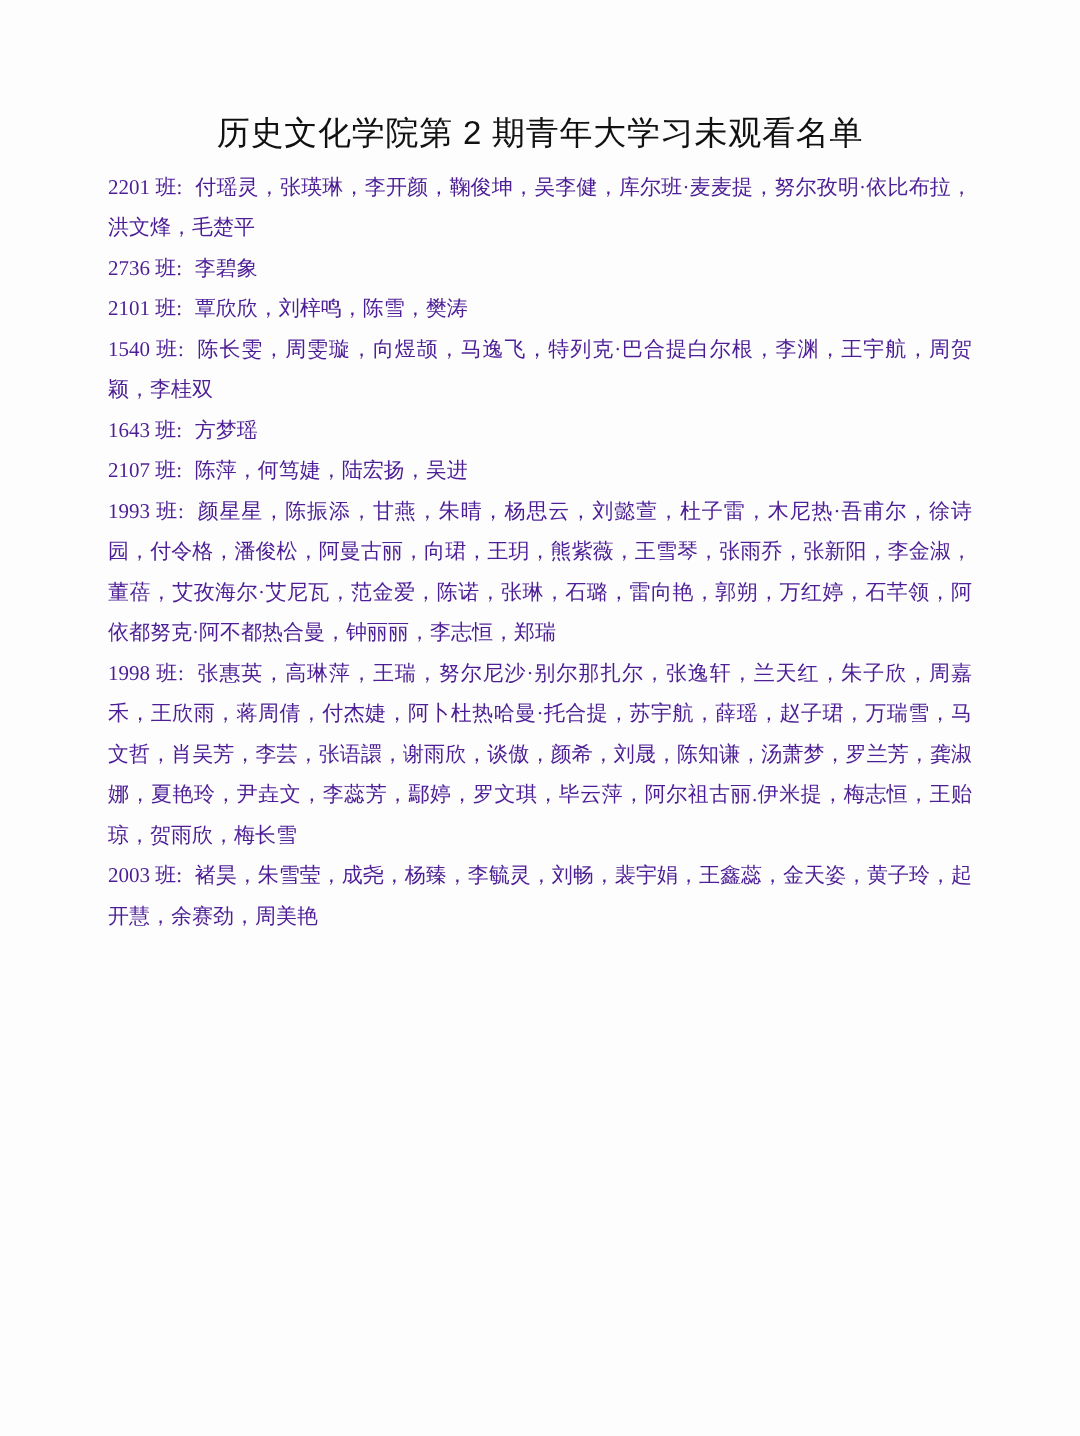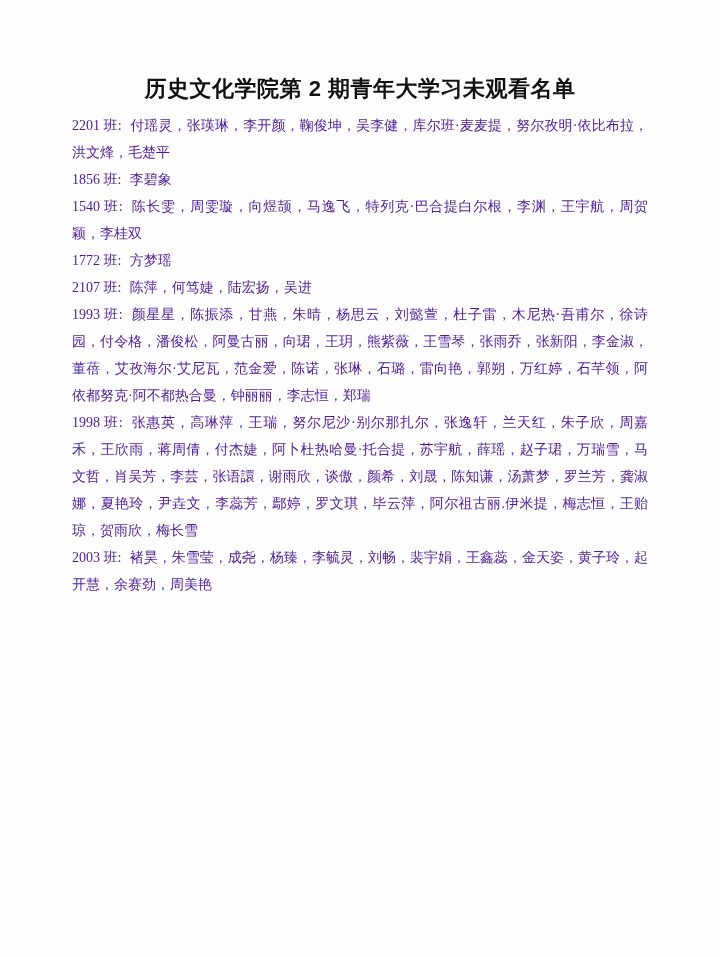--- a/index.html
+++ b/index.html
@@ -17,21 +17,21 @@
     box-sizing: border-box;
     padding: 74px 72px 30px 72px;
     overflow: hidden;
     font-family: "Liberation Serif", "DejaVu Serif", serif;
     color: #1c1c1c;
   }
   .title {
     margin: 0 0 8px 0;
     text-align: center;
     font-size: 22px;
-    font-weight: bold;
+    font-weight: normal;
     color: #111;
     letter-spacing: 0.5px;
     line-height: 30px;
     font-family: "Liberation Sans", "DejaVu Sans", sans-serif;
   }
   .entry {
     margin: 0;
     font-size: 14px;
     line-height: 27px;
     text-align: justify;
@@ -46,26 +46,27 @@
 </style>
 </head>
 <body>
 
 <div class="page">
   <h1 class="title">历史文化学院第 2 期青年大学习未观看名单</h1>
 
   <p class="entry"><span class="label">2201 班:</span><span class="names">付瑶灵，张瑛琳，李开颜，鞠俊坤，吴李健，库尔班·麦麦提，努尔孜明·依比布拉，洪文烽，毛楚平</span></p>
 
 
-  <p class="entry"><span class="label">1856 班:</span><span class="names">李碧象</span></p>
+  <p class="entry"><span class="label">2736 班:</span><span class="names">李碧象</span></p>
 
+  <p class="entry"><span class="label">2101 班:</span><span class="names">覃欣欣，刘梓鸣，陈雪，樊涛</span></p>
 
   <p class="entry"><span class="label">1540 班:</span><span class="names">陈长雯，周雯璇，向煜颉，马逸飞，特列克·巴合提白尔根，李渊，王宇航，周贺颖，李桂双</span></p>
 
-  <p class="entry"><span class="label">1772 班:</span><span class="names">方梦瑶</span></p>
+  <p class="entry"><span class="label">1643 班:</span><span class="names">方梦瑶</span></p>
 
 
   <p class="entry"><span class="label">2107 班:</span><span class="names">陈萍，何笃婕，陆宏扬，吴进</span></p>
 
   <p class="entry"><span class="label">1993 班:</span><span class="names">颜星星，陈振添，甘燕，朱晴，杨思云，刘懿萱，杜子雷，木尼热·吾甫尔，徐诗园，付令格，潘俊松，阿曼古丽，向珺，王玥，熊紫薇，王雪琴，张雨乔，张新阳，李金淑，董蓓，艾孜海尔·艾尼瓦，范金爱，陈诺，张琳，石璐，雷向艳，郭朔，万红婷，石芊领，阿依都努克·阿不都热合曼，钟丽丽，李志恒，郑瑞</span></p>
 
   <p class="entry"><span class="label">1998 班:</span><span class="names">张惠英，高琳萍，王瑞，努尔尼沙·别尔那扎尔，张逸轩，兰天红，朱子欣，周嘉禾，王欣雨，蒋周倩，付杰婕，阿卜杜热哈曼·托合提，苏宇航，薛瑶，赵子珺，万瑞雪，马文哲，肖吴芳，李芸，张语譞，谢雨欣，谈傲，颜希，刘晟，陈知谦，汤萧梦，罗兰芳，龚淑娜，夏艳玲，尹垚文，李蕊芳，鄢婷，罗文琪，毕云萍，阿尔祖古丽.伊米提，梅志恒，王贻琼，贺雨欣，梅长雪</span></p>
 
   <p class="entry"><span class="label">2003 班:</span><span class="names">褚昊，朱雪莹，成尧，杨臻，李毓灵，刘畅，裴宇娟，王鑫蕊，金天姿，黄子玲，起开慧，余赛劲，周美艳</span></p>
 </div>

